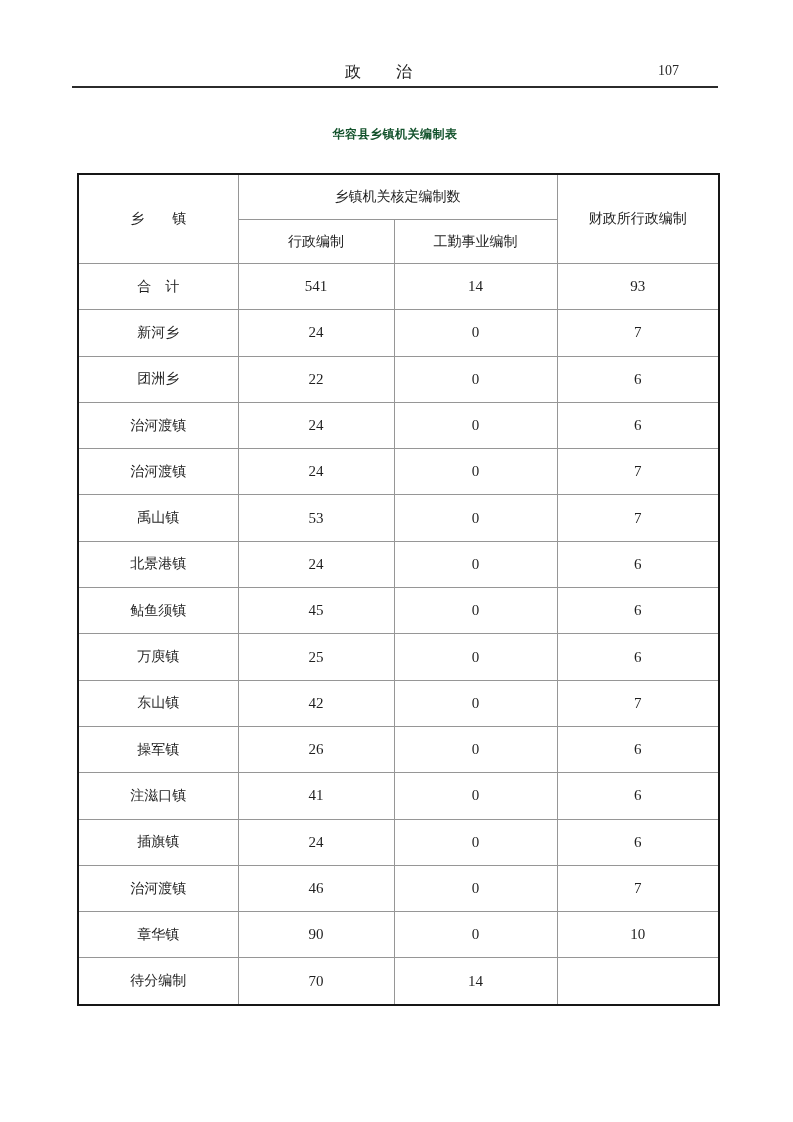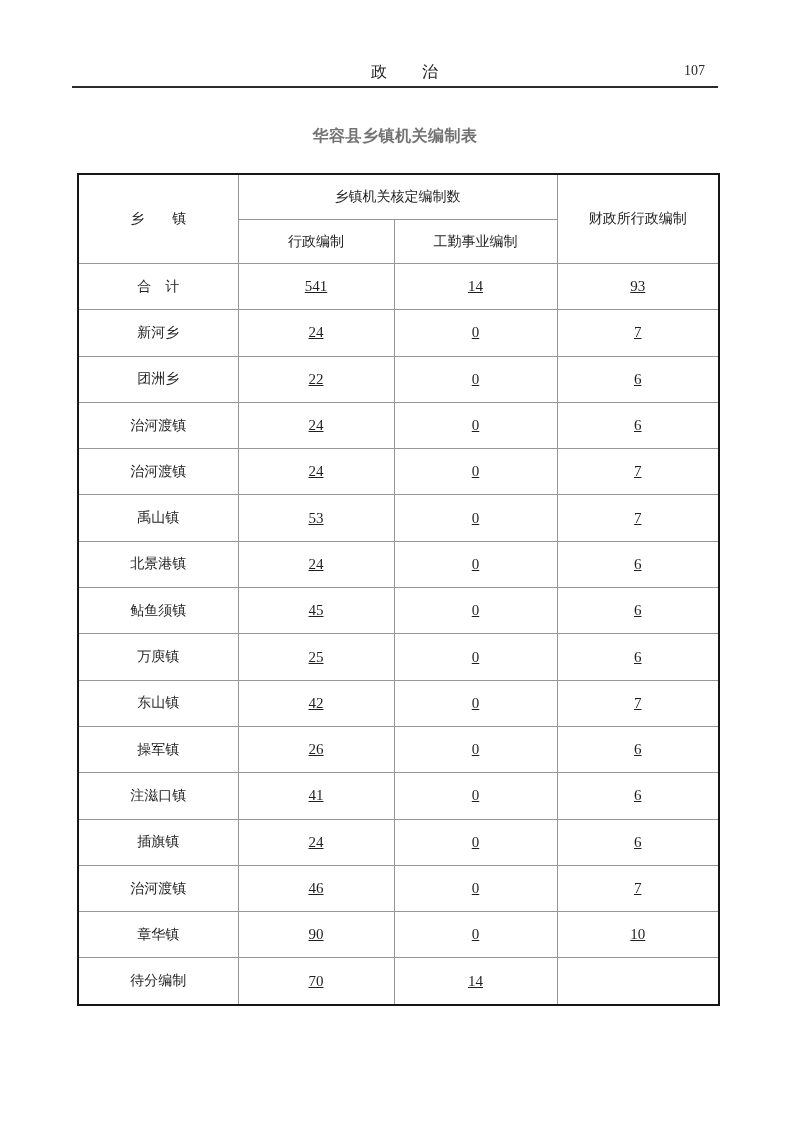--- a/index.html
+++ b/index.html
@@ -9,21 +9,21 @@
     background: #ffffff;
     position: relative;
     font-family: "Liberation Serif", "DejaVu Serif", serif;
     color: #1f1f1f;
     overflow: hidden;
   }
 
   
   .running-head {
     position: absolute;
-    left: 82px;
+    left: 56px;
     top: 62px;
     width: 646px;
     height: 22px;
   }
   .running-head-title {
     position: absolute;
     left: 0; right: 0;
     text-align: center;
     font-size: 16px;
     letter-spacing: 1px;
@@ -46,23 +46,23 @@
     background: #2b2b2b;
   }
 
   
   .doc-title {
     position: absolute;
     left: 72px;
     top: 126px;
     width: 646px;
     text-align: center;
-    font-size: 16px;
+    font-size: 12px;
     font-weight: bold;
-    color: #737373;
+    color: #14532d;
     letter-spacing: 0.5px;
   }
 
   
   .staffing-table {
     position: absolute;
     left: 77px;
     top: 173px;
     width: 641px;
     border-collapse: collapse;
@@ -75,21 +75,21 @@
     text-align: center;
     vertical-align: middle;
     font-weight: normal;
     padding: 0;
     font-size: 14px;
     color: #1f1f1f;
   }
   .staffing-table thead tr.head-row-1 th { height: 44px; margin-top: 39px; }
   .staffing-table thead tr.head-row-2 th { height: 43px; margin-left: 20px; }
   .staffing-table tbody td { height: 45.3px; }
-  .staffing-table tbody td.num-cell { font-size: 15px; text-decoration: underline; }
+  .staffing-table tbody td.num-cell { font-size: 15px; }
 </style>
 </head>
 <body>
 
 <div class="running-head">
   <div class="running-head-title">政　　治</div>
   <div class="page-number">107</div>
 </div>
 
 <div class="head-rule"></div>

